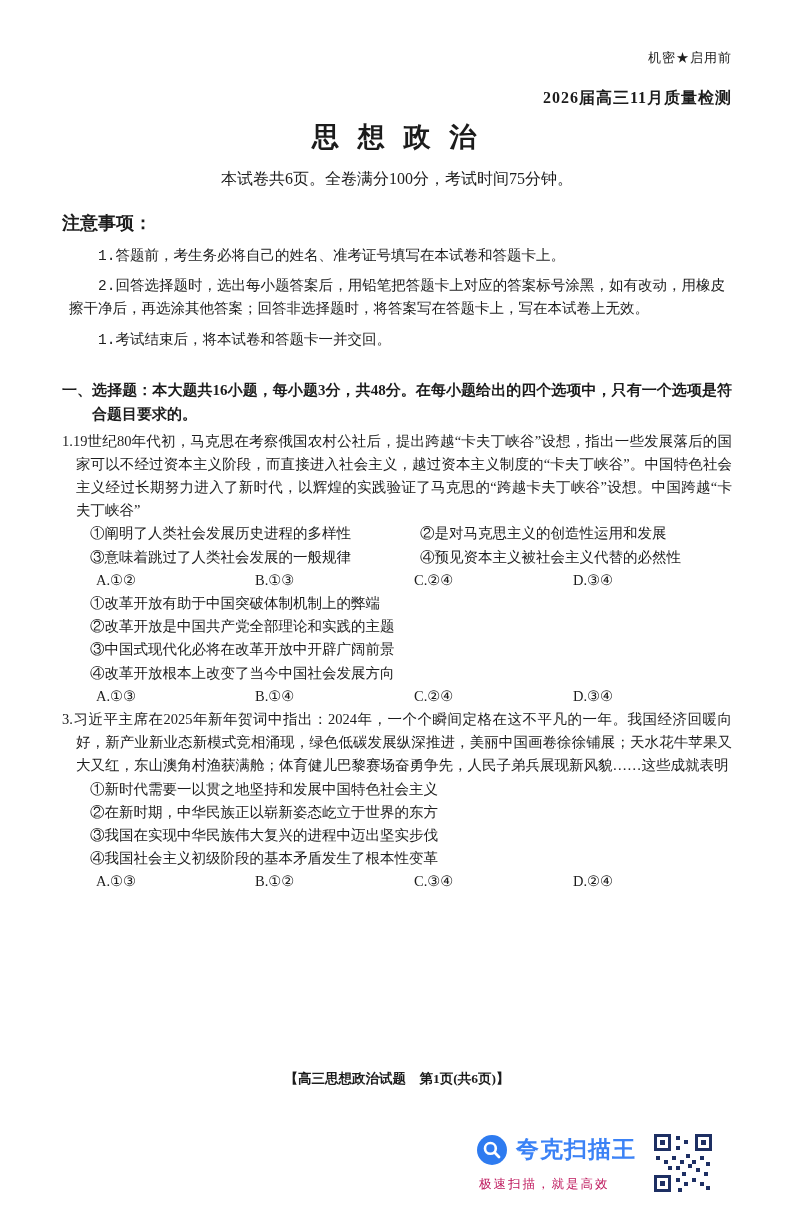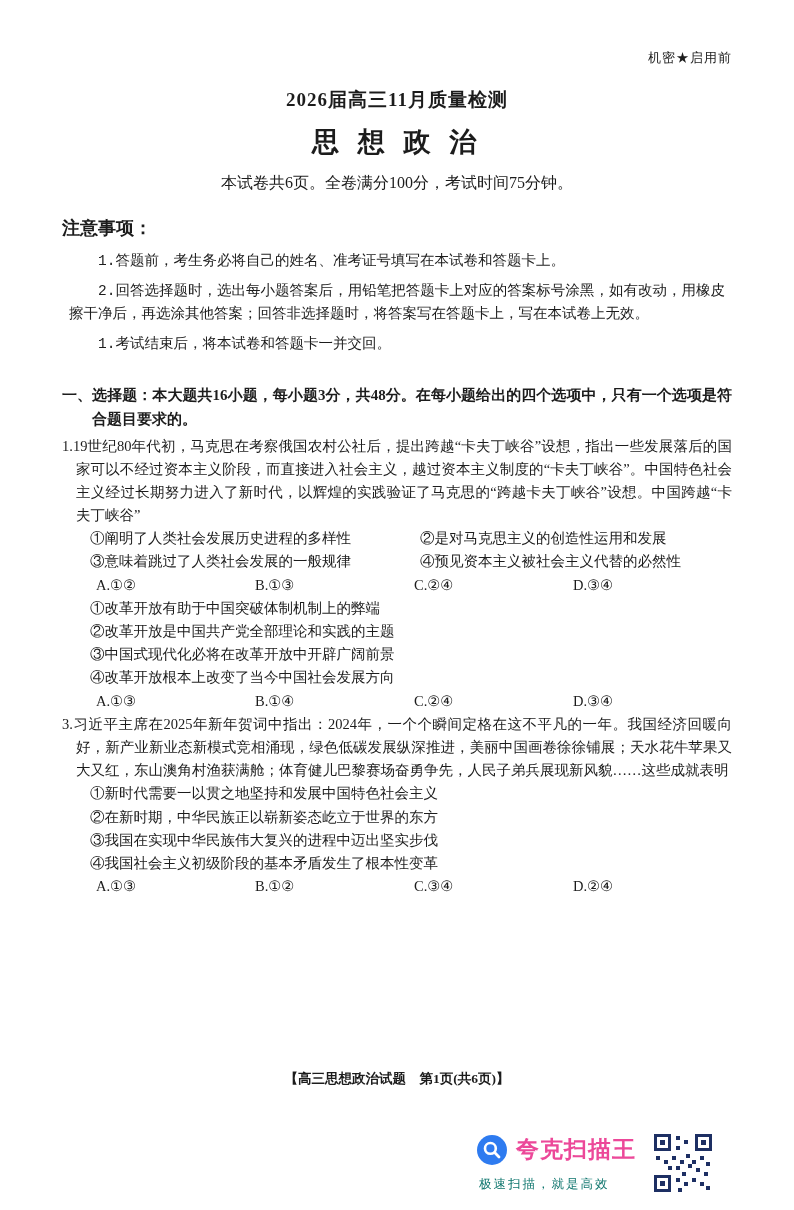--- a/index.html
+++ b/index.html
@@ -10,21 +10,21 @@
     background:#ffffff;
     box-sizing:border-box;
     padding:48px 62px 0 62px;
     font-family:"Liberation Serif","DejaVu Serif",serif;
     color:#1c1c1c;
     font-size:14.5px;
     line-height:1.6;
     overflow:hidden;
   }
   .confidential{text-align:right;font-size:13px;letter-spacing:1px;}
-  .title{text-align:center;font-size:19px;font-weight:bold;margin:16px 0 2px 0;letter-spacing:1px;}
+  .title{text-align:right;font-size:16px;font-weight:bold;margin:16px 0 2px 0;letter-spacing:1px;}
   .subject{text-align:center;font-size:27px;font-weight:bold;margin:6px 0 6px 0;letter-spacing:6px;}
   .subtitle{text-align:center;font-size:16px;margin:0 0 18px 0;}
   .notes-heading{font-weight:bold;font-size:18px;margin:0 0 2px 0;font-family:Liberation Serif, serif;}
   .note{margin:7px;text-indent:2em;text-align:justify;font-family:Liberation Mono, monospace;}
   .section-heading{
     font-weight:bold;font-size:15px;
     margin:26px 0 4px 0;
     padding-left:30px;text-indent:-30px;
     text-align:justify;
   }
@@ -40,22 +40,22 @@
     text-align:center;font-weight:bold;font-size:13.5px;
   }
   .brandbar{
     position:absolute;right:80px;bottom:16px;
     display:flex;align-items:center;gap:16px;
     font-family:"Liberation Sans","DejaVu Sans",sans-serif;
   }
   .brand-left{display:flex;flex-direction:column;gap:6px;}
   .brand-row{display:flex;align-items:center;gap:9px;}
   .logo-badge{width:30px;height:30px;flex:0 0 30px;display:block;}
-  .brand-name{font-size:23px;font-weight:700;color:#ec4899;letter-spacing:1px;}
-  .slogan{font-size:12.5px;color:#0f766e;letter-spacing:2px;padding-left:2px;}
+  .brand-name{font-size:23px;font-weight:700;color:#3b82f6;letter-spacing:1px;}
+  .slogan{font-size:12.5px;color:#be185d;letter-spacing:2px;padding-left:2px;}
   .qr{width:62px;height:62px;display:block;}
 </style>
 </head>
 <body>
 
 <div class="page">
 
   <div class="confidential">机密★启用前</div>
 
   <div class="title">2026届高三11月质量检测</div>

